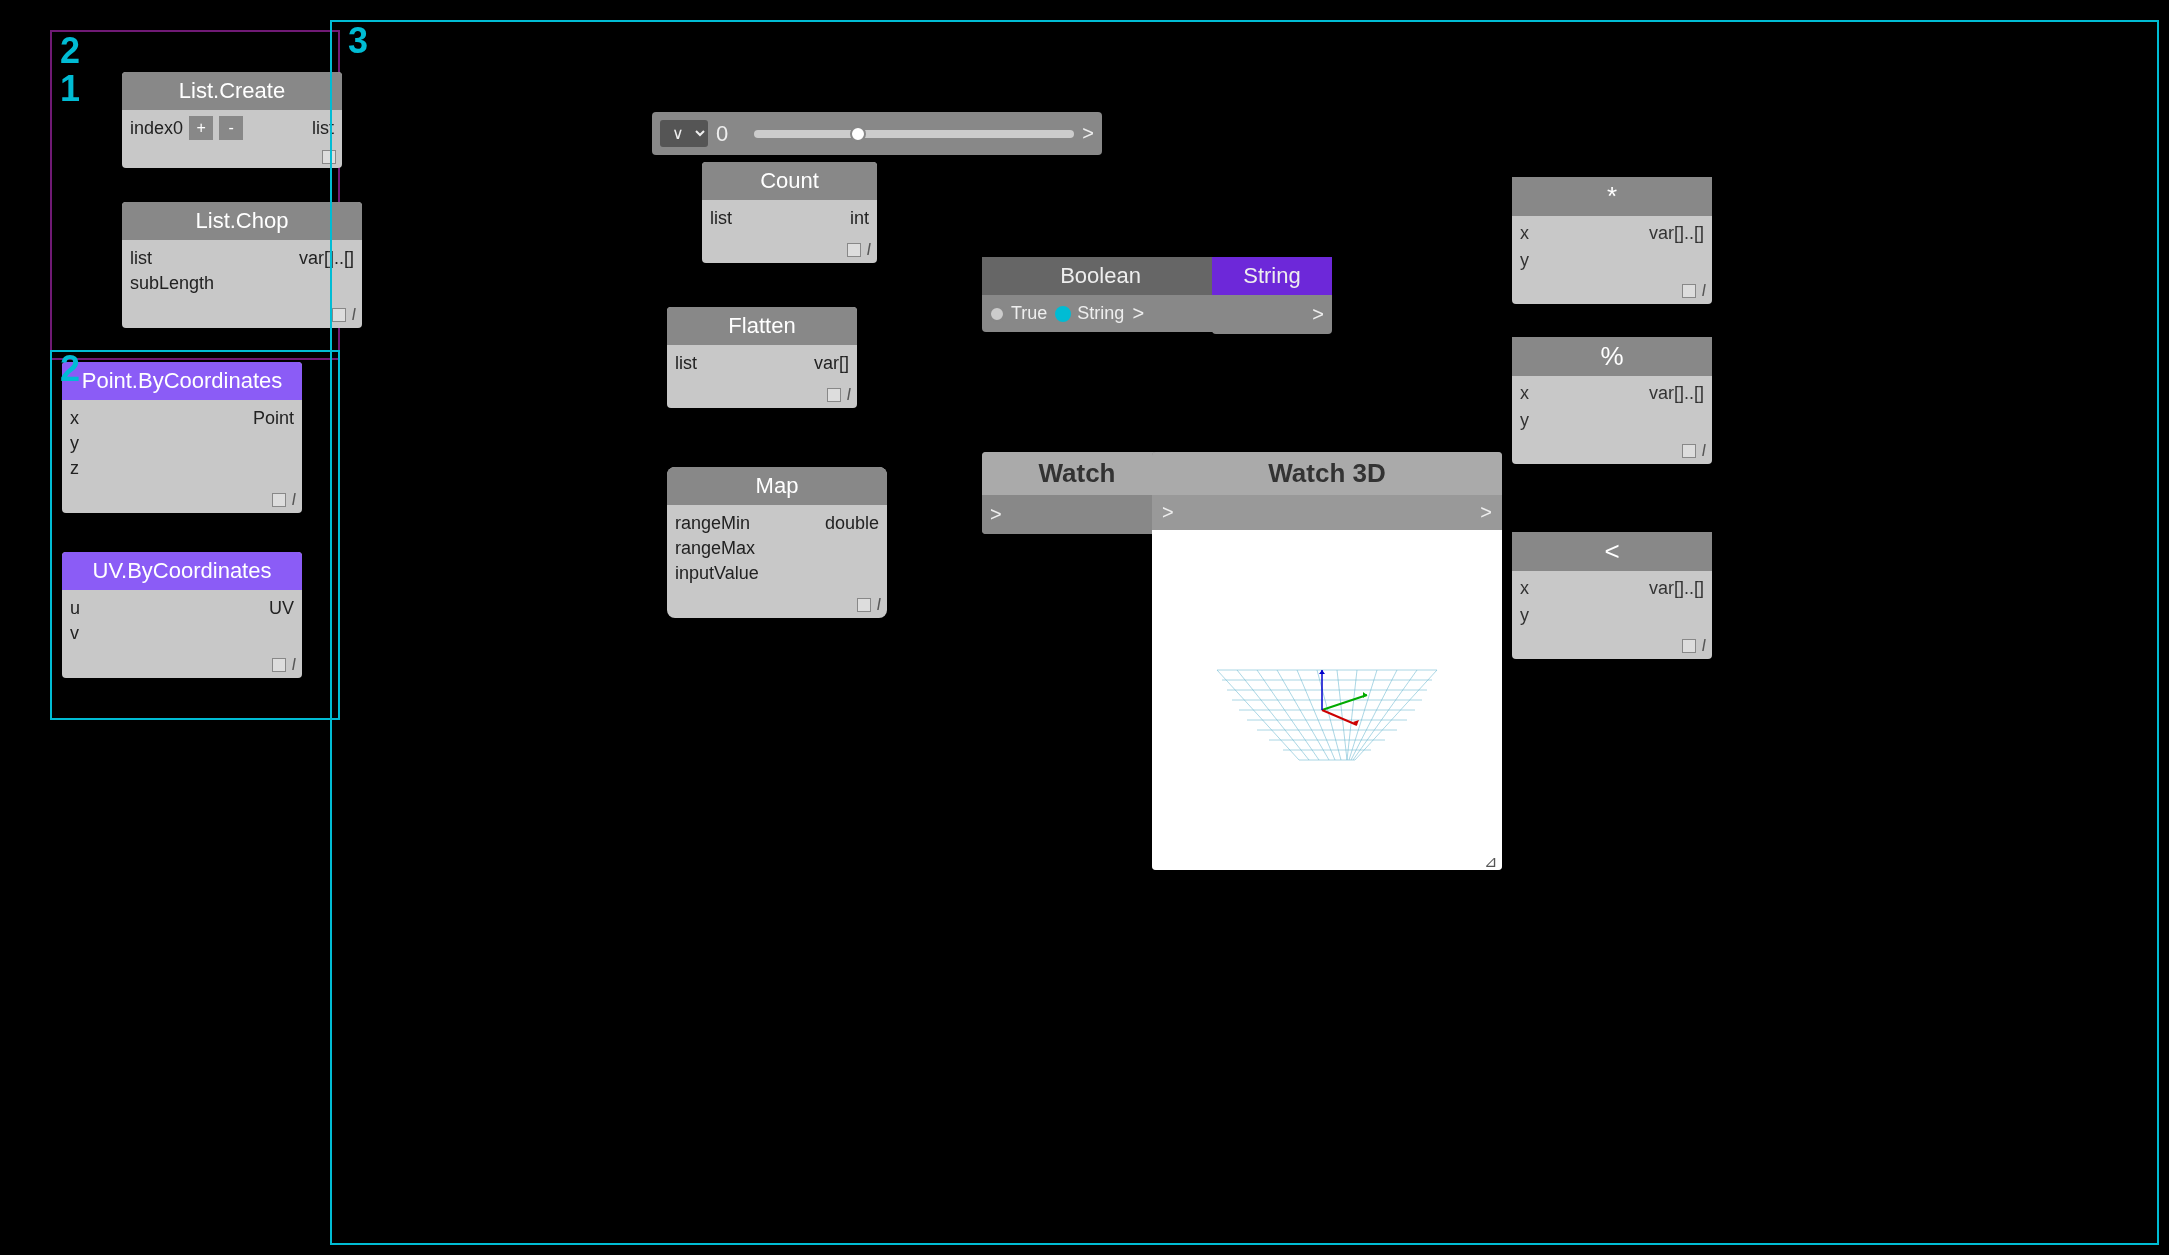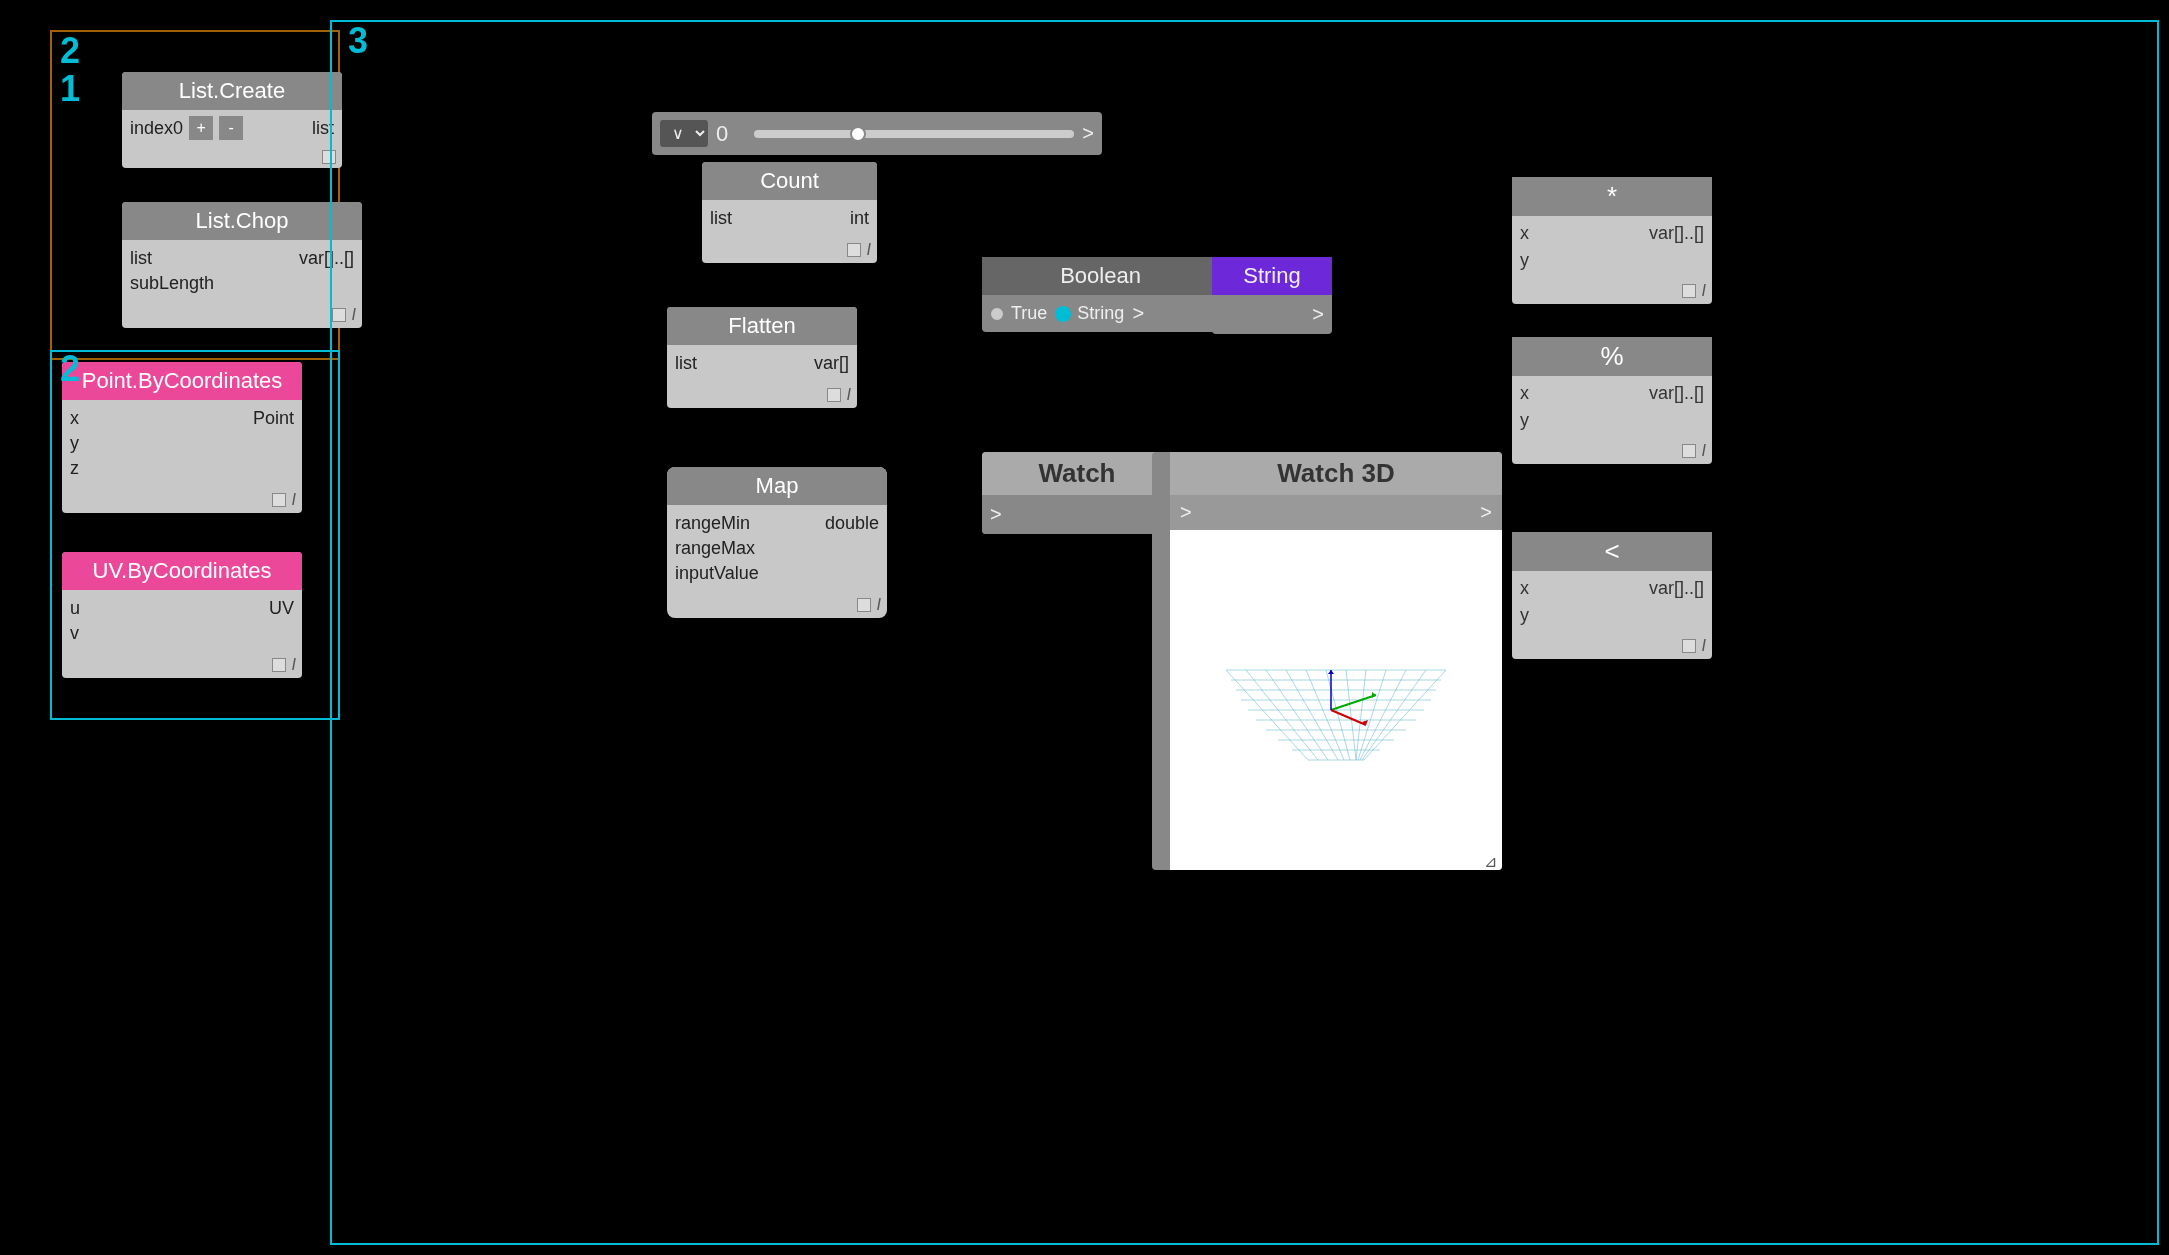--- a/index.html
+++ b/index.html
@@ -20,21 +20,21 @@
       z-index: 10;
     }
 
     
     .region1 {
       position: absolute;
       left: 50px;
       top: 30px;
       width: 290px;
       height: 330px;
-      border: 2px solid #a16207;
+      border: 2px solid #701a75;
     }
 
     
     .region2 {
       position: absolute;
       left: 50px;
       top: 350px;
       width: 290px;
       height: 370px;
       border: 2px solid #00bcd4;
@@ -59,21 +59,21 @@
     }
     .node-header {
       background: #888;
       color: #fff;
       text-align: center;
       padding: 6px 10px;
       font-size: 22px;
       font-weight: normal;
     }
     .node-header.dark {
-      background: #ec4899;
+      background: #8b5cf6;
       color: #fff;
     }
     .node-body {
       background: #c8c8c8;
       padding: 6px 8px;
     }
     .node-row {
       display: flex;
       justify-content: space-between;
       align-items: center;
@@ -326,21 +326,20 @@
 
     
     .watch3d-node {
       position: absolute;
       left: 820px;
       top: 430px;
       width: 350px;
       background: #888;
       border-radius: 4px;
       overflow: hidden;
-      padding-left: 18px;
     }
     .watch3d-header {
       background: #aaa;
       color: #333;
       text-align: center;
       padding: 6px;
       font-size: 26px;
       font-weight: bold;
     }
     .watch3d-bar {

